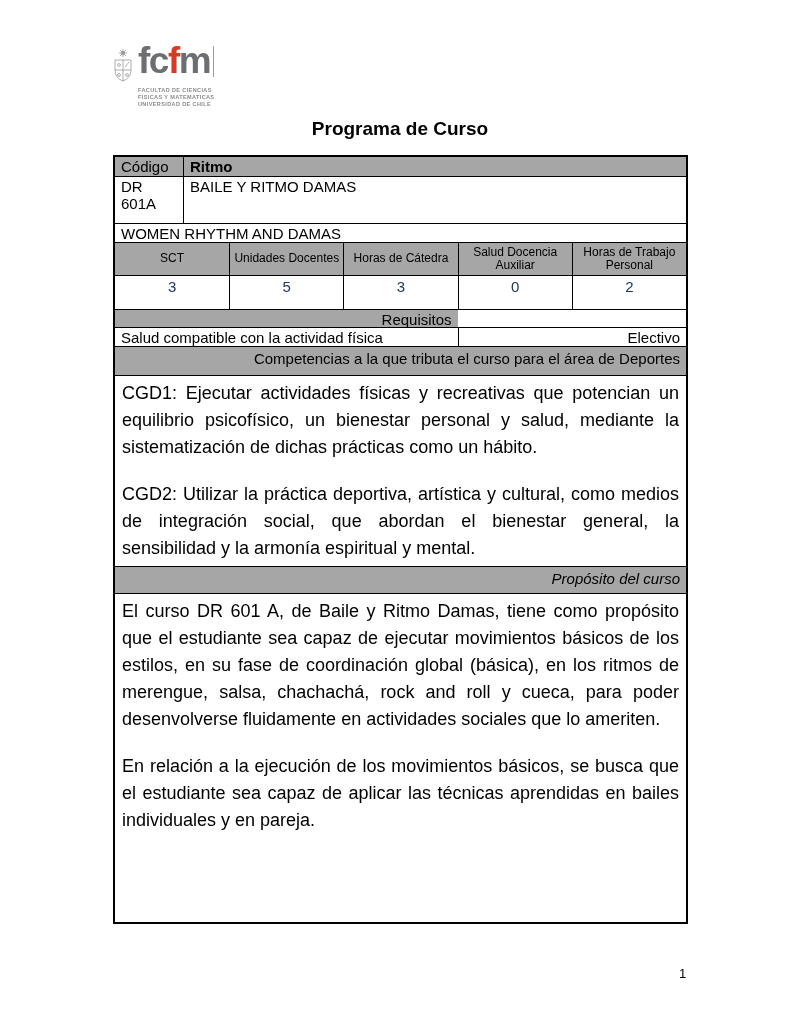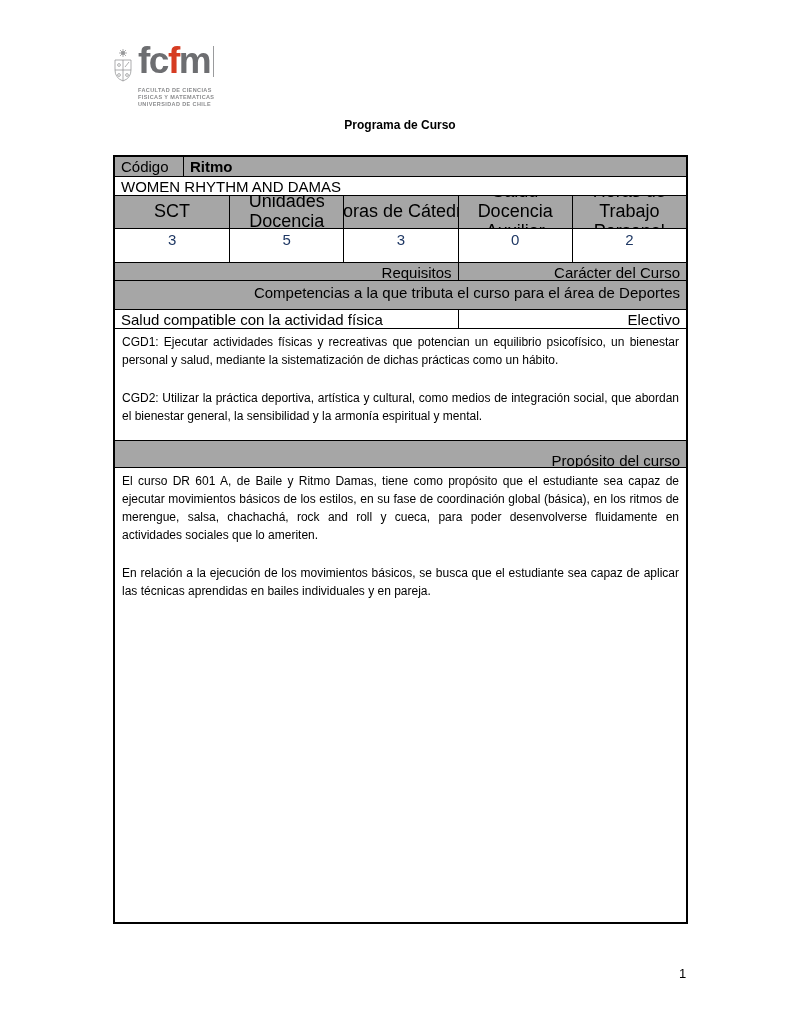--- a/index.html
+++ b/index.html
@@ -22,21 +22,21 @@
   .fcfm .mid-f { color:#d63c22; }
   .logo-bar { width:1px; height:31px; background:#9a9b9d; margin-left:3px; }
   .logo-sub {
     margin-top:7px; font-size:5.5px; line-height:1.25; letter-spacing:0.4px;
     color:#8a8b8d; font-weight:bold; white-space:nowrap;
   }
 
   
   .doc-title {
     position:absolute; left:0; top:118px; width:100%; text-align:center;
-    font-size:12px; font-weight:bold;
+    font-size:19px; font-weight:bold;
   }
 
   
   .doc-table {
     position:absolute; left:113px; top:155px; width:575px; height:769px;
     border:2px solid #000; background:#fff;
     display:flex; flex-direction:column; font-size:15px;
   }
   .row { display:flex; border-bottom:1px solid #000; flex:none; }
   .row:last-child { border-bottom:none; }
@@ -61,27 +61,27 @@
 
   .w-codigo { width:68px; flex:none; }
   .w-rest { flex:1; }
   .w-20 { width:20%; flex:none; }
   .w-60 { width:60%; flex:none; }
   .w-40 { width:40%; flex:none; }
   .w-100 { width:100%; flex:none; }
 
   .hdr-cell {
     display:flex; align-items:center; justify-content:center; text-align:center;
-    line-height:1.1; padding:1px 3px; font-size:18px;
+    line-height:1.1; padding:1px 3px; font-size:12px;
   }
   .nowrap { white-space:nowrap; }
   .num-cell { text-align:center; color:#1f3864; padding-top:2px; }
 
   .para-cell { padding:4px 7px; }
-  .para { text-align:justify; line-height:1.5; font-size:12px; }
+  .para { text-align:justify; line-height:1.5; font-size:18px; }
   .para + .para { margin-top:20px; }
 
   
   .page-number { position:absolute; left:679px; top:966px; font-size:13px; }
 </style>
 </head>
 <body>
 
 <div class="page">
 
@@ -119,65 +119,68 @@
 
   <div class="doc-title">Programa de Curso</div>
 
   <div class="doc-table">
 
     <div class="row r1">
       <div class="cell gray w-codigo">Código</div>
       <div class="cell gray w-rest bold">Ritmo</div>
     </div>
 
+    <div class="row r2">
+      <div class="cell w-codigo">DR 601A</div>
+      <div class="cell w-rest">BAILE Y RITMO DAMAS</div>
+    </div>
 
 
     <div class="row r4">
       <div class="cell w-100">WOMEN RHYTHM AND DAMAS</div>
     </div>
 
     <div class="row r5">
       <div class="cell gray w-20 hdr-cell">SCT</div>
-      <div class="cell gray w-20 hdr-cell">Unidades Docencia</div>
+      <div class="cell gray w-20 hdr-cell">Unidades Docentes</div>
       <div class="cell gray w-20 hdr-cell nowrap">Horas de Cátedra</div>
       <div class="cell gray w-20 hdr-cell">Salud Docencia Auxiliar</div>
       <div class="cell gray w-20 hdr-cell">Horas de Trabajo Personal</div>
     </div>
 
     <div class="row r6">
       <div class="cell w-20 num-cell">3</div>
       <div class="cell w-20 num-cell">5</div>
       <div class="cell w-20 num-cell">3</div>
       <div class="cell w-20 num-cell">0</div>
       <div class="cell w-20 num-cell">2</div>
     </div>
 
     <div class="row r7">
       <div class="cell gray w-60 center">Requisitos</div>
-      <div class="cell gray w-40 center">Carácter del Curso</div>
-    </div>
-
-    <div class="row r9">
-      <div class="cell gray w-100 center" style="padding-top:3px;">Competencias a la que tributa el curso para el área de Deportes</div>
     </div>
 
     <div class="row r8">
       <div class="cell w-60">Salud compatible con la actividad física</div>
       <div class="cell w-40 center">Electivo</div>
+    </div>
+
+    <div class="row r9">
+      <div class="cell gray w-100 center" style="padding-top:3px;">Competencias a la que tributa el curso para el área de Deportes</div>
     </div>
 
     <div class="row r10">
       <div class="cell w-100 para-cell">
         <p class="para">CGD1: Ejecutar actividades físicas y recreativas que potencian un equilibrio psicofísico, un bienestar personal y salud, mediante la sistematización de dichas prácticas como un hábito.</p>
         <p class="para">CGD2: Utilizar la práctica deportiva, artística y cultural, como medios de integración social, que abordan el bienestar general, la sensibilidad y la armonía espiritual y mental.</p>
       </div>
     </div>
 
     <div class="row r11">
-      <div class="cell gray w-100 center" style="padding-top:11px;">Propósito del curso</div>
+      <div class="cell gray w-100 center" style="padding-top:3px;font-style:italic;">Propósito del curso</div>
     </div>
 
     <div class="row r12">
       <div class="cell w-100 para-cell">
         <p class="para">El curso DR 601 A, de Baile y Ritmo Damas, tiene como propósito que el estudiante sea capaz de ejecutar movimientos básicos de los estilos, en su fase de coordinación global (básica), en los ritmos de merengue, salsa, chachachá, rock and roll y cueca, para poder desenvolverse fluidamente en actividades sociales que lo ameriten.</p>
         <p class="para">En relación a la ejecución de los movimientos básicos, se busca que el estudiante sea capaz de aplicar las técnicas aprendidas en bailes individuales y en pareja.</p>
       </div>
     </div>
 
   </div>

